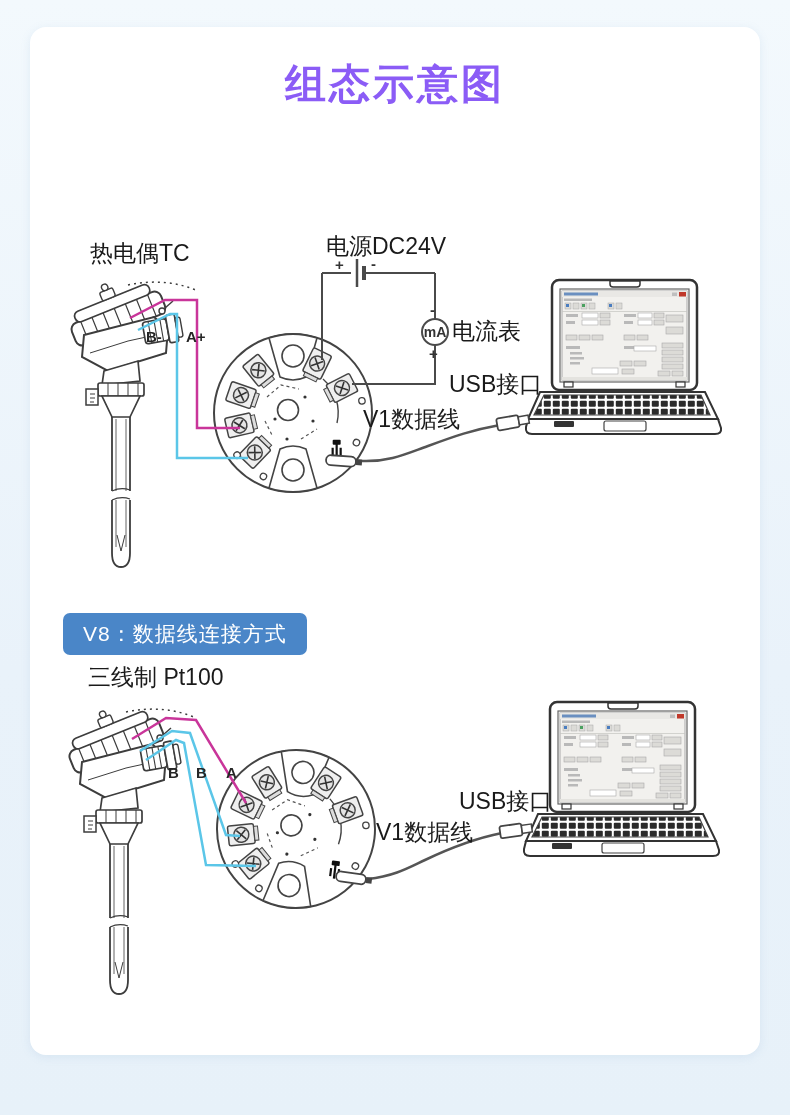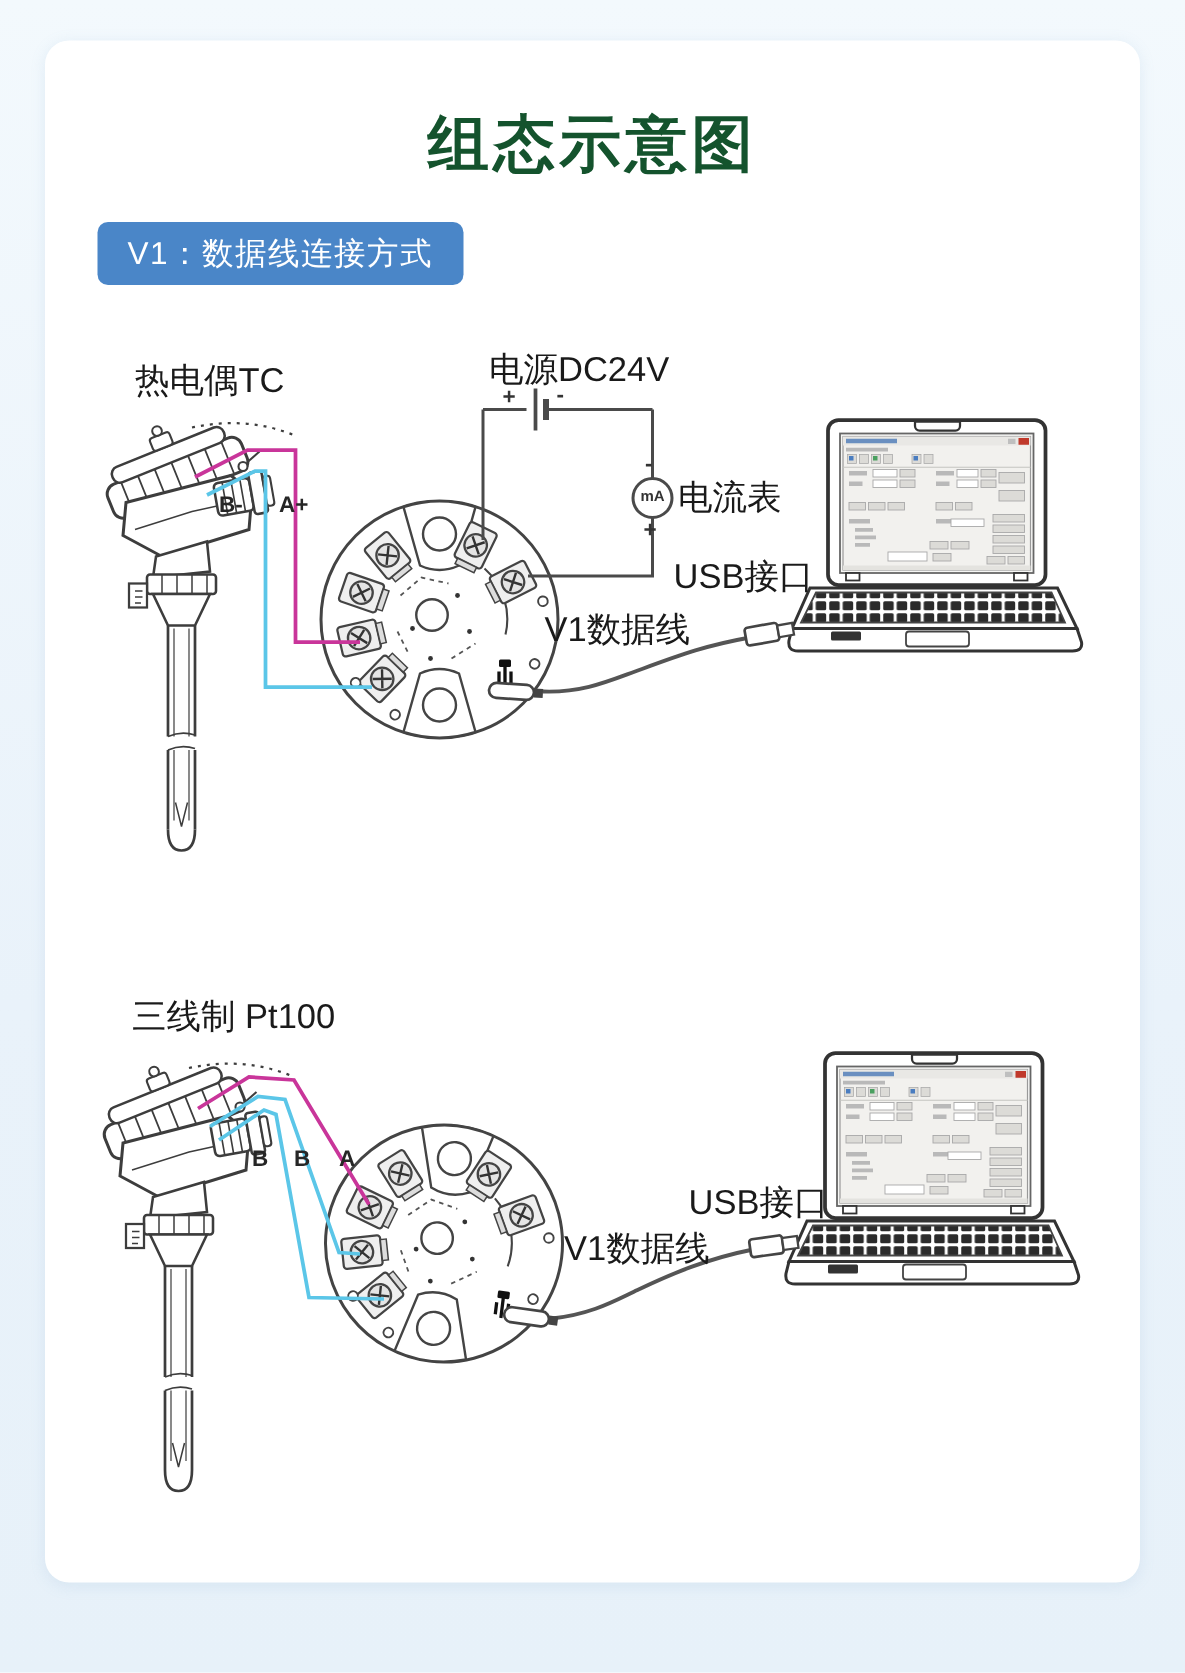--- a/index.html
+++ b/index.html
@@ -8,39 +8,39 @@
     background:linear-gradient(180deg,#f3f9fd 0%,#e9f2fa 60%,#e7f1f9 100%);
     font-family:"Liberation Sans",sans-serif;
     position:relative;overflow:hidden;
   }
   .card{
     position:absolute;left:30px;top:27px;width:730px;height:1028px;
     background:#ffffff;border-radius:16px;
     box-shadow:0 2px 10px rgba(120,160,200,.15);
   }
   .page-title{
-    margin:16px;padding-top:26px;text-align:center;
-    font-size:41px;font-weight:700;letter-spacing:3px;color:#14532d;
+    margin:4px;padding-top:26px;text-align:center;
+    font-size:41px;font-weight:700;letter-spacing:3px;color:#8b5cf6;
   }
   .badge{
     position:absolute;display:inline-block;
     background:#4a86c8;color:#fff;
     font-size:21px;font-weight:500;letter-spacing:1px;
     padding:7px 20px;border-radius:7px;white-space:nowrap;
   }
   .scene{position:absolute;left:0;width:730px;}
   .scene svg{position:absolute;left:0;top:0;}
   .lbl{
     position:absolute;white-space:nowrap;color:#1a1a1a;
     font-size:23px;line-height:1.15;
   }
   .lbl.term{font-size:15px;font-weight:700;color:#262626;}
   .lbl.sign{font-size:15px;font-weight:700;color:#333;}
   .lbl.meter-unit{
-    font-size:10px;font-weight:700;color:#333;
+    font-size:14px;font-weight:700;color:#333;
     transform:translate(-50%,-50%);
   }
 </style>
 </head>
 <body>
 
 <svg width="0" height="0" style="position:absolute" aria-hidden="true">
   <defs>
     <pattern id="keys" width="9" height="8" patternUnits="userSpaceOnUse">
       <rect width="9" height="8" fill="#ffffff"></rect>
@@ -221,21 +221,20 @@
       <path d="M42,214 Q51,210 60,213 M42,223 Q51,219 60,222" fill="none" stroke-width="1.2"></path>
       <path d="M47,258 L51,274 L55,258" fill="none" stroke-width="1"></path>
     </g>
   </defs>
 </svg>
 
 <div class="card">
 
   <h1 class="page-title">组态示意图</h1>
 
-  <div class="badge" style="left:35px;top:121px">V1：数据线连接方式</div>
 
   <div class="scene" style="top:203px;height:340px">
     <svg width="730" height="340" viewBox="30 230 730 340">
 
       <use href="#laptop" transform="translate(552,280)"></use>
 
       <use href="#sensor" transform="translate(70,277)"></use>
 
       <use href="#transmitter" transform="translate(293,413)"></use>
 
@@ -272,20 +271,21 @@
     <span class="lbl sign" style="left:305px;top:26px">+</span>
     <span class="lbl sign" style="left:341px;top:25px">-</span>
     <span class="lbl sign" style="left:400px;top:71px">-</span>
     <span class="lbl meter-unit" style="left:405px;top:102px">mA</span>
     <span class="lbl sign" style="left:399px;top:115px">+</span>
     <span class="lbl" style="left:422px;top:88px">电流表</span>
     <span class="lbl" style="left:419px;top:141px">USB接口</span>
     <span class="lbl" style="left:333px;top:176px">V1数据线</span>
   </div>
 
+  <div class="badge" style="left:33px;top:586px">V8：数据线连接方式</div>
 
   <div class="scene" style="top:630px;height:365px">
     <svg width="730" height="365" viewBox="30 690 730 365">
       <use href="#laptop" transform="translate(550,735)"></use>
       <use href="#sensor" transform="translate(68,737)"></use>
       <use href="#transmitter" transform="translate(296,862) rotate(7)"></use>
       <g fill="none">
         <path d="M132,772 L166,751 L196,753 L246,836" stroke="#c9359a" stroke-width="2.5"></path>
         <path d="M140,784 L172,764 L190,766 L226,868 L240,869" stroke="#5bc6e8" stroke-width="2.5"></path>
         <path d="M146,793 L176,773 L184,776 L206,898 L256,899" stroke="#5bc6e8" stroke-width="2.5"></path>

